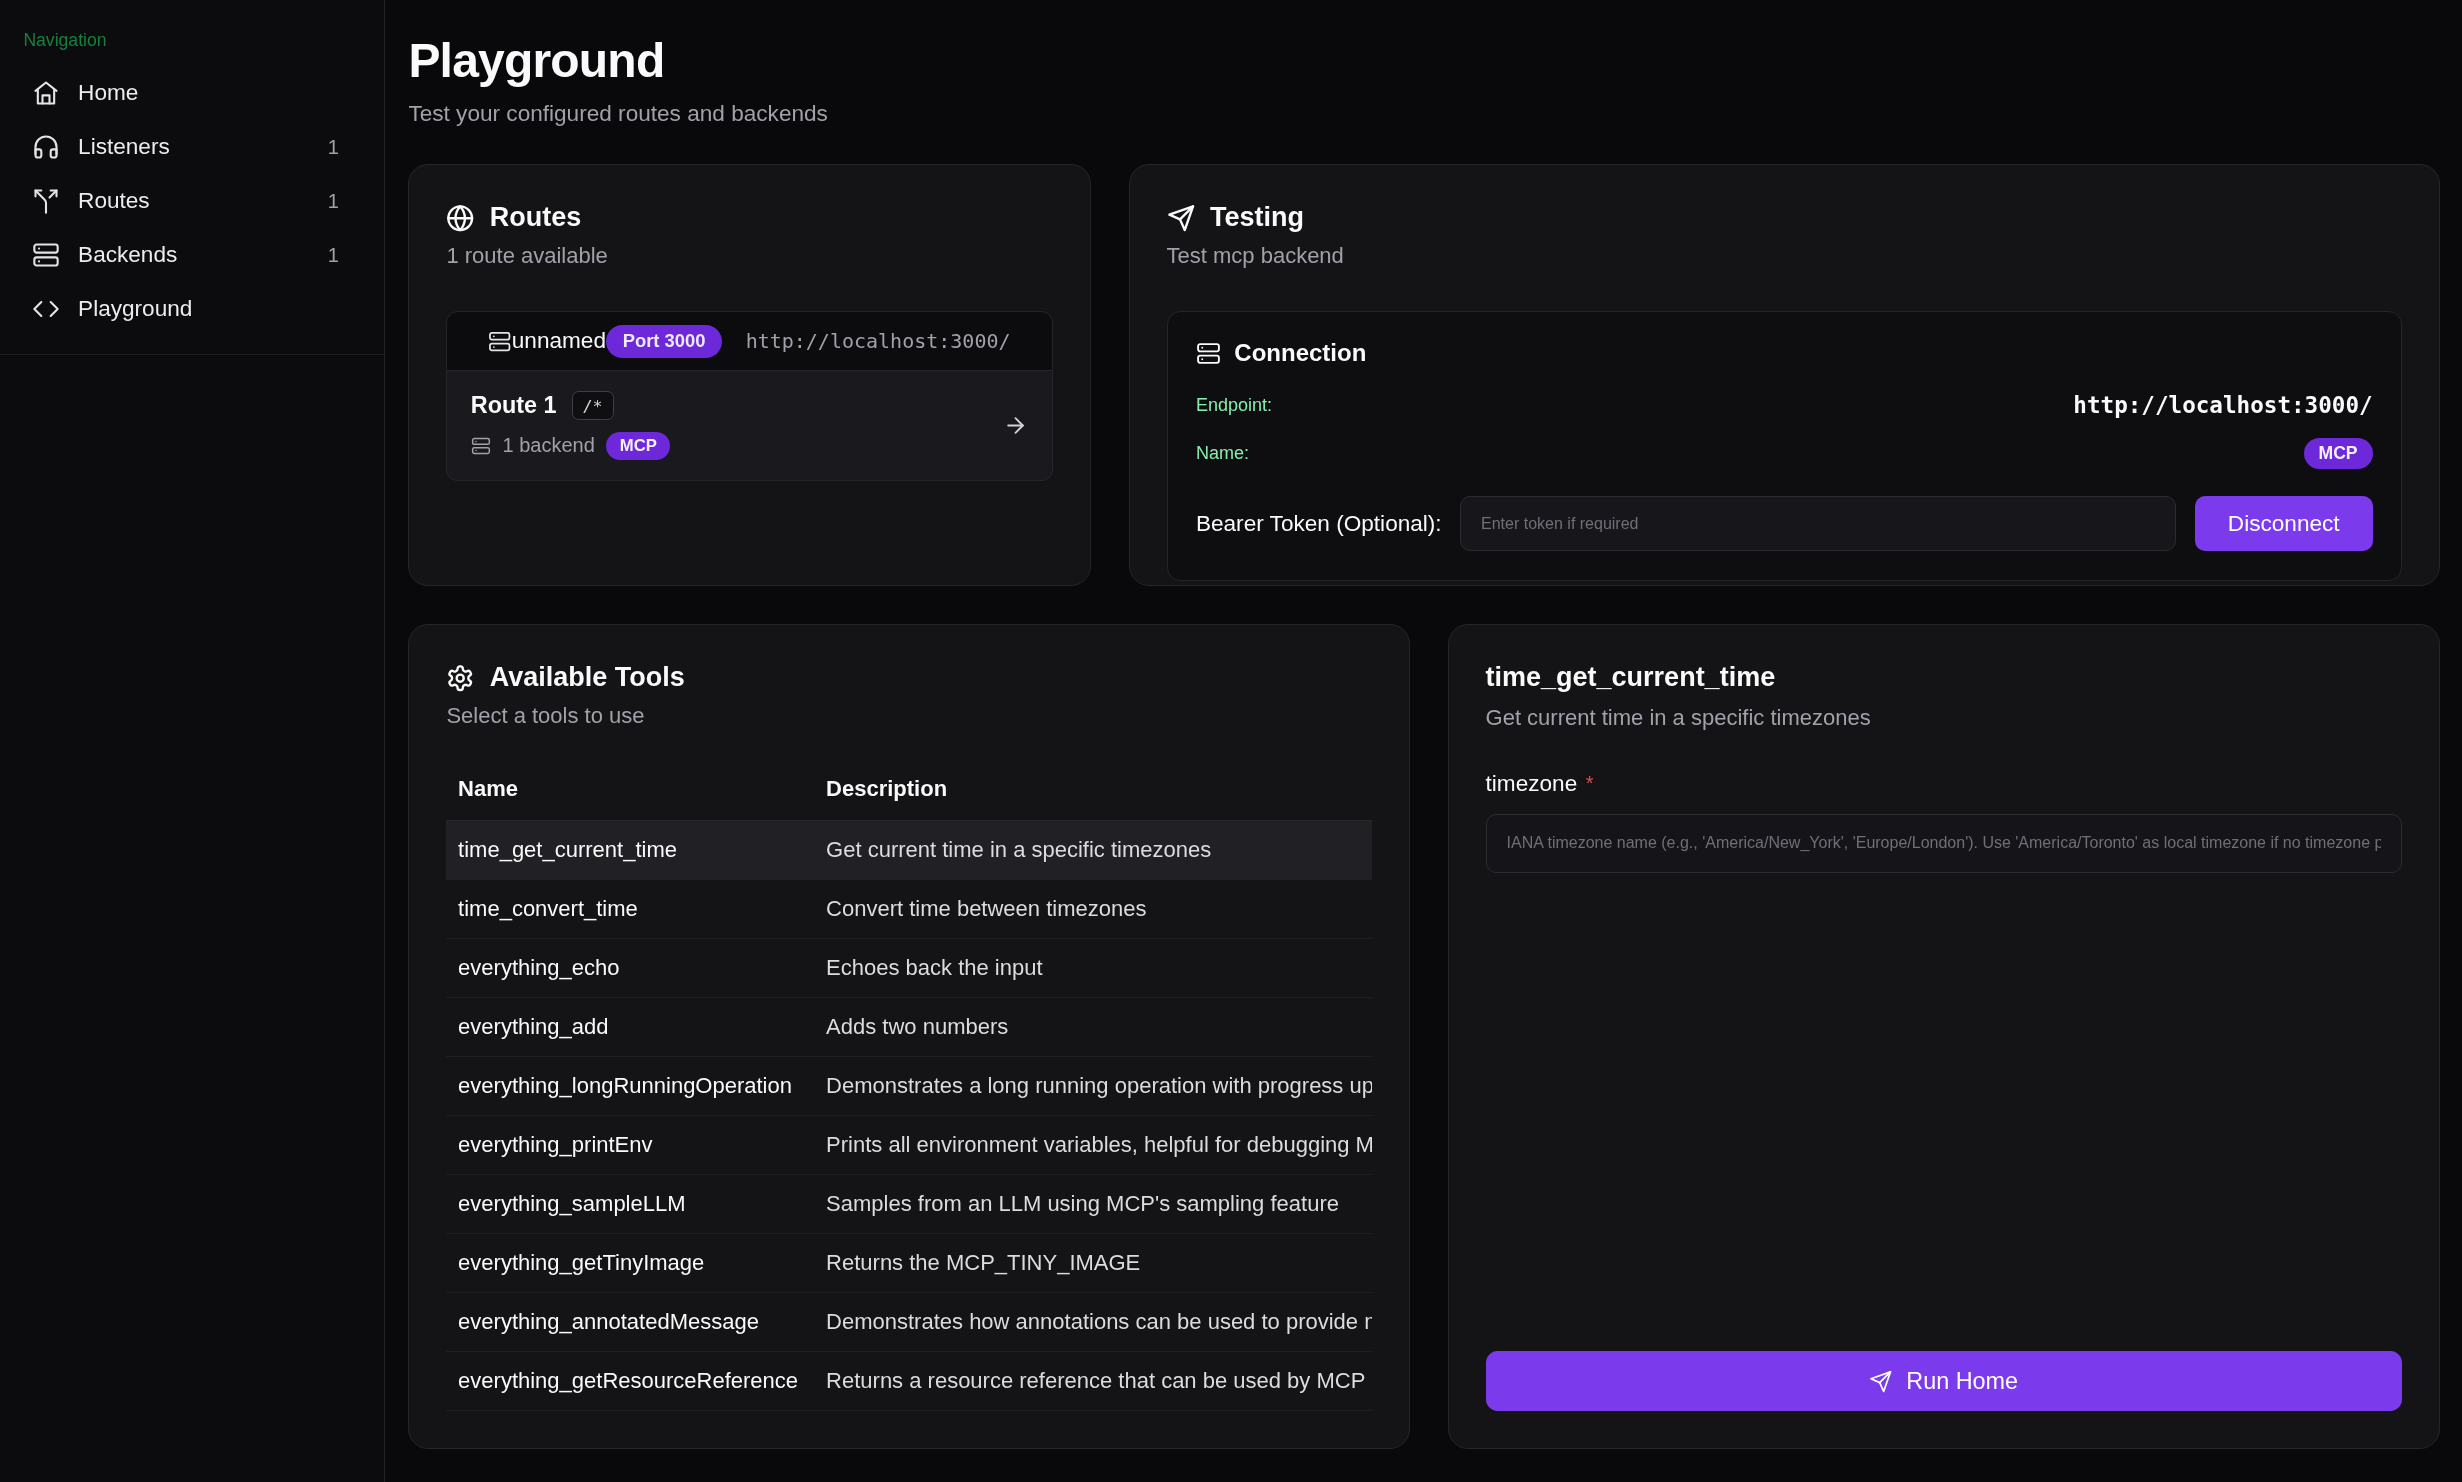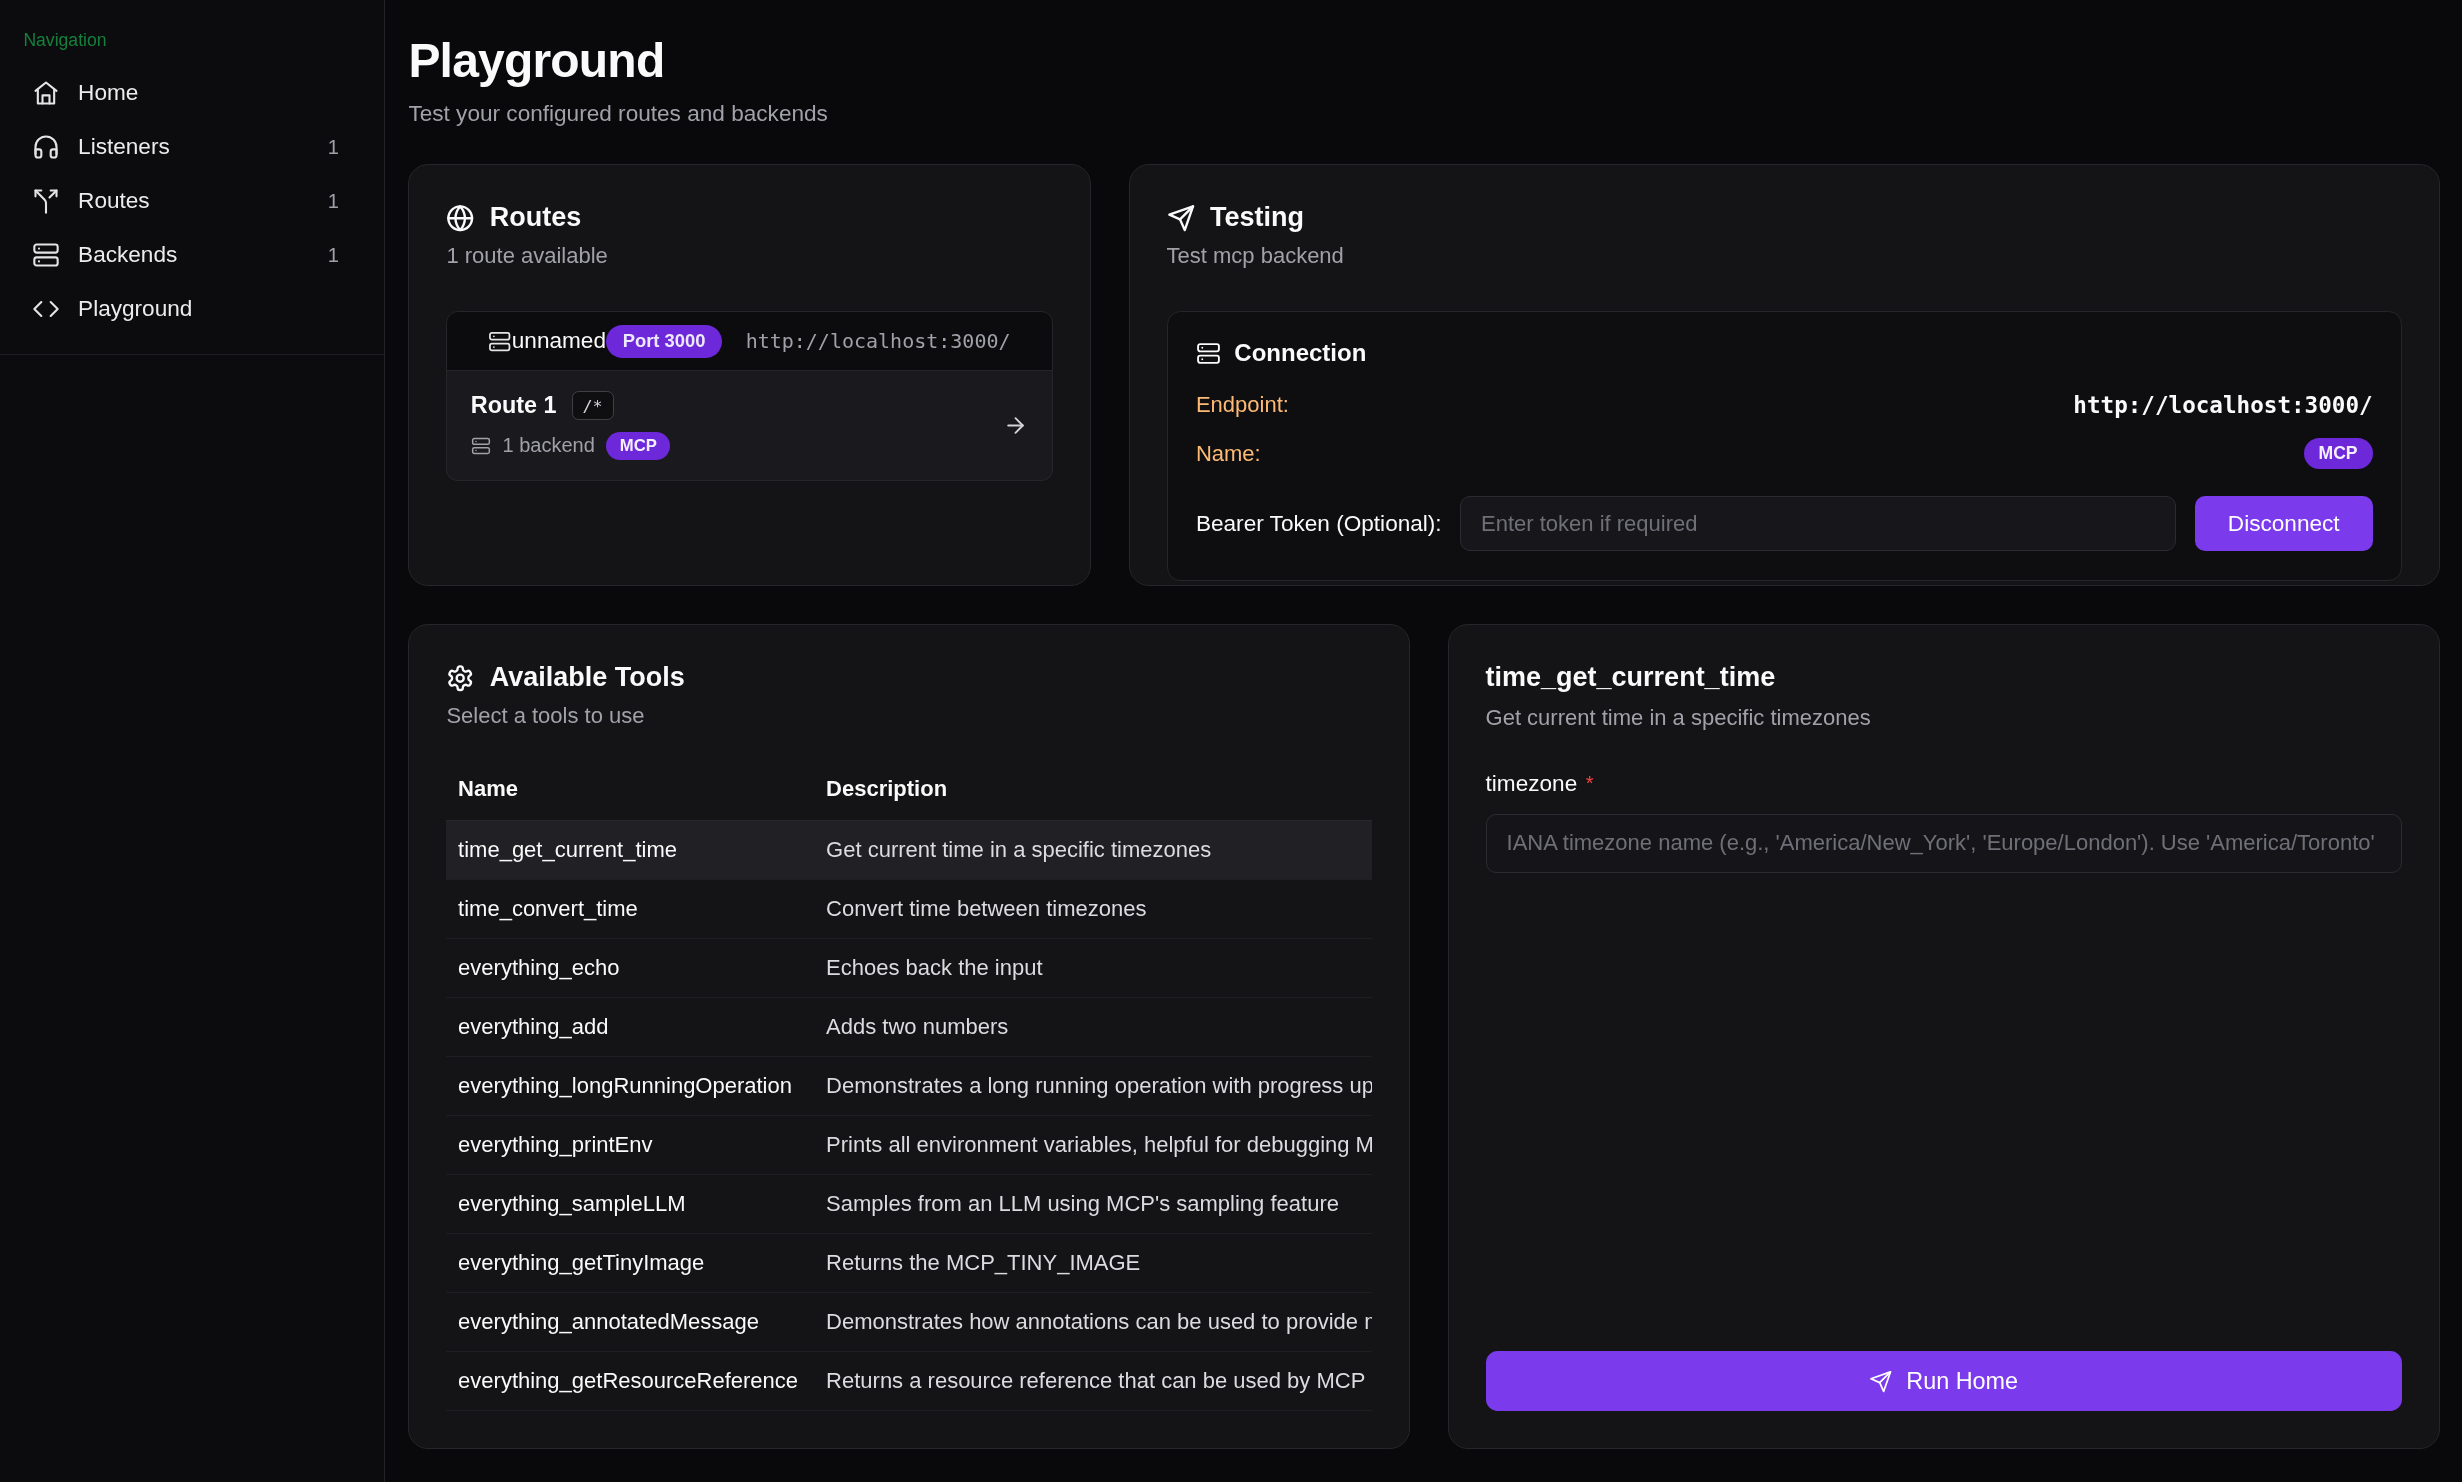--- a/index.html
+++ b/index.html
@@ -71,25 +71,25 @@
   .badge-port { font-size:18.4px; padding:7.5px 16.7px; }
   .badge-mcp-sm { font-size:16.7px; padding:5.9px 13.4px; color:#f4f0ff; }
   .badge-mcp { font-size:17.6px; padding:6.7px 15px; color:#f4f0ff; }
 
   
   .connection-panel { margin-top:42px; background:#0e0e11; border:0.8px solid #26262a; border-radius:13.4px; padding:27px 28.4px 25px; }
   .conn-head { display:flex; align-items:center; gap:13.4px; font-size:24px; font-weight:600; margin-bottom:25px; }
   .conn-head .icon { display:inline-flex; color:#fafafa; }
   .conn-head .icon svg { width:25px; height:25px; }
   .conn-row { display:flex; align-items:center; justify-content:space-between; margin-bottom:20px; }
-  .conn-label { font-size:22px; color:#fdba74; }
+  .conn-label { font-size:18px; color:#86efac; }
   .conn-value-mono { font-size:22.6px; font-weight:600; color:#fafafa; }
   .token-row { display:flex; align-items:center; gap:18.4px; margin-top:27px; margin-bottom:3.3px; }
   .token-label { font-size:22.6px; color:#fafafa; white-space:nowrap; }
-  .text-input { background:#17171b; border:0.8px solid #2b2b31; border-radius:10px; color:#fafafa; font-size:22px; font-family:"Liberation Sans",sans-serif; padding:0 20px; outline:none; }
+  .text-input { background:#17171b; border:0.8px solid #2b2b31; border-radius:10px; color:#fafafa; font-size:16px; font-family:"Liberation Sans",sans-serif; padding:0 20px; outline:none; }
   .text-input::placeholder { color:#6f6f78; }
   .token-input { flex:1; height:55px; min-width:0; }
   .btn-primary { background:var(--color-accent,#7c3aed); color:#ffffff; border:none; border-radius:10px; font-size:22.6px; font-weight:500; font-family:"Liberation Sans",sans-serif; cursor:pointer; }
   .disconnect-btn { height:55px; padding:0 33px; }
 
   
   .table-wrap { margin-top:35px; overflow:hidden; }
   table { width:100%; border-collapse:collapse; white-space:nowrap; table-layout:fixed; }
   col.name-col { width:368px; }
   thead th { text-align:left; font-size:22px; font-weight:600; color:#fafafa; padding:11.7px 11.7px 18.4px; border-bottom:0.8px solid #27272a; }

